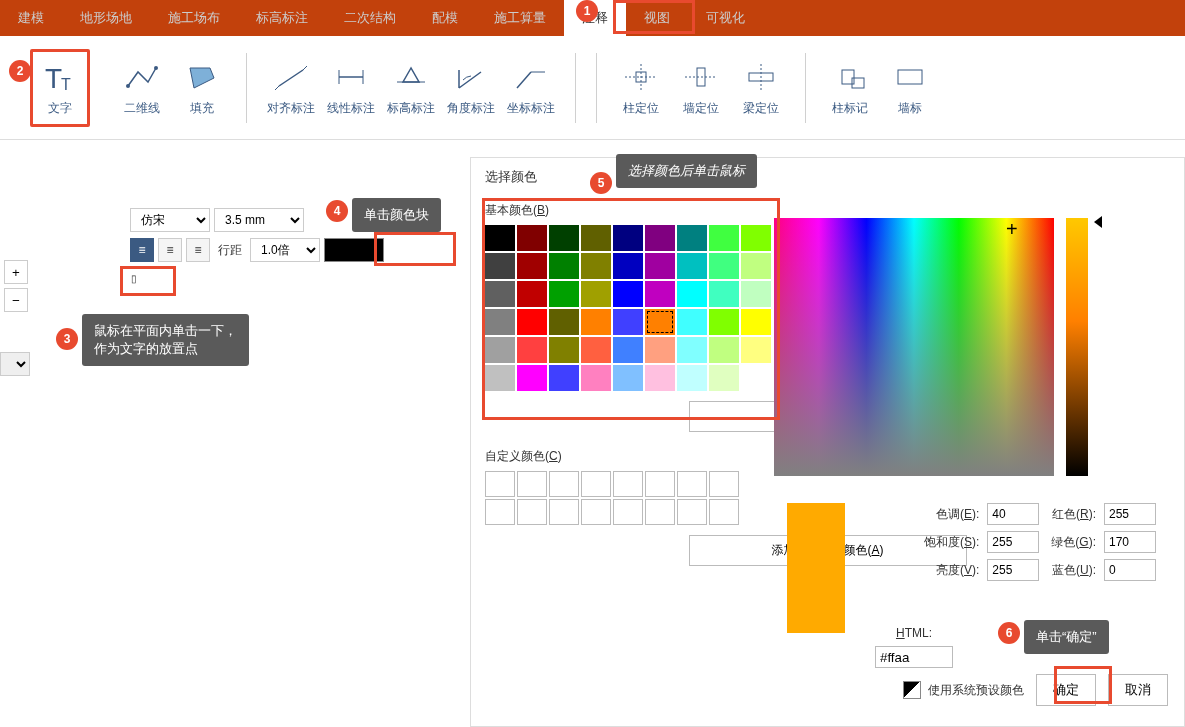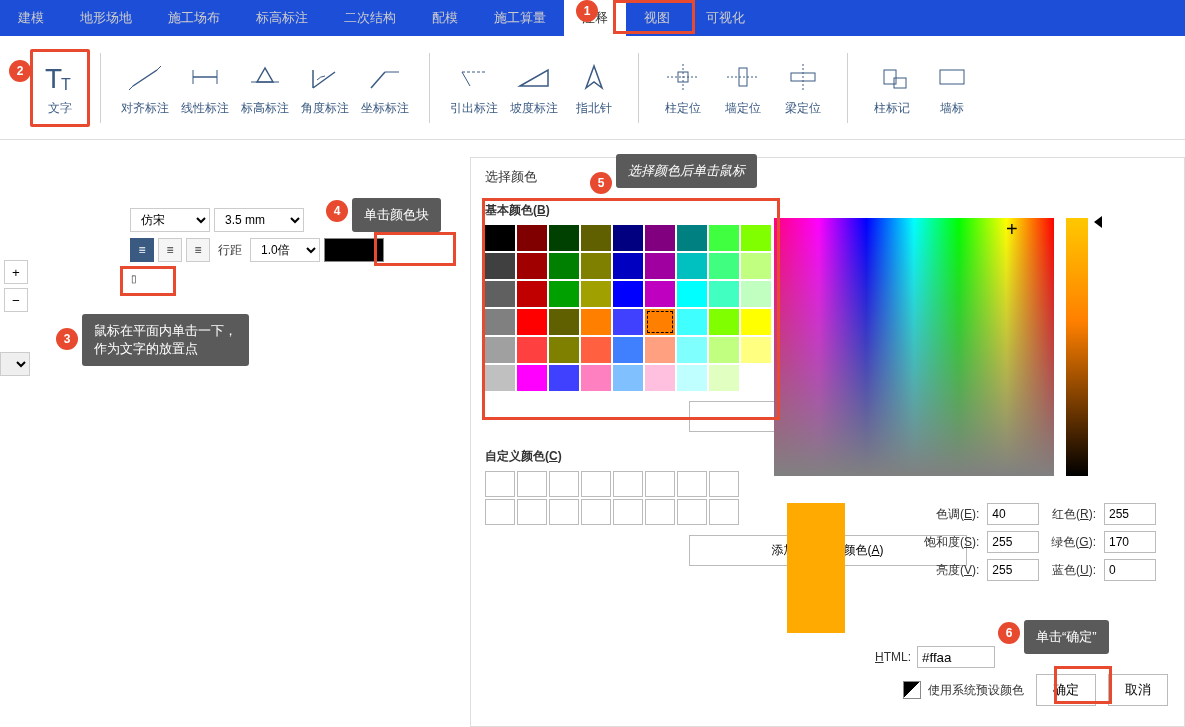--- a/index.html
+++ b/index.html
@@ -1,18 +1,18 @@
 <!DOCTYPE html>
 <html><head>
 <meta charset="utf-8">
 <style>
 * { margin: 0; padding: 0; box-sizing: border-box; font-family: "Microsoft YaHei", sans-serif; }
 body { background: #fff; font-size: 12px; color: #333; width: 1185px; height: 727px; position: relative; overflow: hidden; }
 
-.menubar { background: #1d4ed8; height: 36px; display: flex; align-items: center; padding-left: 0; }
+.menubar { background: #c2410c; height: 36px; display: flex; align-items: center; padding-left: 0; }
 .menubar .tab { color: #ccc; padding: 0 18px; height: 36px; display: flex; align-items: center; cursor: pointer; font-size: 13px; }
 .menubar .tab.active { background: #fff; color: #333; }
 
 .ribbon { background: #fff; border-bottom: 1px solid #ddd; height: 104px; display: flex; align-items: center; padding: 0 8px; }
 .rgroup { display: flex; align-items: flex-start; padding: 8px 4px; }
 .rsep { width: 1px; height: 70px; background: #d0d0d0; margin: 8px 10px; }
 .rbtn { display: flex; flex-direction: column; align-items: center; justify-content: center; min-width: 60px; height: 78px; cursor: pointer; padding: 4px 6px; }
 .rbtn .icon { width: 38px; height: 38px; display: flex; align-items: center; justify-content: center; }
 .rbtn .lbl { font-size: 12px; color: #3b5a82; margin-top: 4px; }
 .rbtn.selected { border: 3px solid #e84a2f; border-radius: 2px; }
@@ -31,21 +31,21 @@
 .side-ctrl { position: absolute; left: 4px; top: 260px; display: flex; flex-direction: column; gap: 4px; }
 .side-ctrl button { width: 24px; height: 24px; border: 1px solid #ccc; background: #fff; }
 
 .side-drop { position: absolute; left: 0; top: 352px; width: 30px; height: 24px; border: 1px solid #ccc; }
 
 .plane-click { position: absolute; left: 120px; top: 266px; width: 56px; height: 30px; }
 
 .color-dlg { position: absolute; left: 470px; top: 157px; width: 715px; height: 570px; background: #fff; border: 1px solid #ddd; }
 .color-dlg h4 { font-weight: normal; font-size: 13px; padding: 10px 14px; color: #333; }
 .basic-colors { padding: 6px 14px; }
-.b-label { font-size: 12px; margin-bottom: 6px; font-weight: bold; }
+.b-label { font-size: 12px; margin-bottom: 6px; }
 .swatches { display: grid; grid-template-columns: repeat(9, 30px); gap: 2px; }
 .sw { width: 30px; height: 26px; border: 1px solid transparent; cursor: pointer; }
 .sw.sel { outline: 1px dashed #000; outline-offset: -3px; }
 .pick-btn { display: block; width: 278px; margin: 10px auto 0; text-align: center; border: 1px solid #bbb; padding: 6px; font-size: 12px; background: #fff; cursor: pointer; }
 
 .custom-colors { padding: 10px 14px; }
 .custom-swatches { display: grid; grid-template-columns: repeat(8, 30px); gap: 2px; }
 .csw { width: 30px; height: 26px; border: 1px solid #bbb; }
 
 .gradpick { position: absolute; right: 130px; top: 60px; width: 280px; height: 258px; background: linear-gradient(to top, #808080, transparent), linear-gradient(to right, #ff0080, #ff00ff 16%, #0000ff 33%, #00ffff 50%, #00ff00 66%, #ffff00 83%, #ff0000); }
@@ -54,21 +54,21 @@
 
 .hue-bar { position: absolute; right: 96px; top: 60px; width: 22px; height: 258px; background: linear-gradient(to bottom, #ffc800, #ff8000 40%, #804000 70%, #000); }
 .hue-tri { position: absolute; right: 82px; top: 58px; width: 0; height: 0; border-top: 6px solid transparent; border-bottom: 6px solid transparent; border-right: 8px solid #000; }
 
 .preview { position: absolute; left: 316px; top: 345px; width: 58px; height: 130px; background: #ffaa00; }
 
 .hsv { position: absolute; right: 24px; top: 345px; display: grid; grid-template-columns: auto 56px auto 56px; gap: 6px 8px; align-items: center; font-size: 12px; }
 .hsv label { text-align: right; }
 .hsv input { width: 52px; height: 22px; border: 1px solid #bbb; padding: 0 4px; font-size: 12px; text-align: left; }
 
-.html-field { position: absolute; left: 404px; bottom: 58px; display: flex; align-items: center; gap: 6px; font-size: 12px; }
+.html-field { position: absolute; left: 404px; bottom: 58px; display: flex; align-items: center; gap: 6px; font-size: 12px; flex-direction: column; }
 .html-field input { width: 78px; height: 22px; border: 1px solid #bbb; padding: 0 4px; }
 
 .dlg-btns { position: absolute; right: 16px; bottom: 20px; display: flex; align-items: center; gap: 12px; }
 .dlg-btns .sys { display: flex; align-items: center; gap: 7px; font-size: 12px; }
 .sys .tri { width: 18px; height: 18px; background: linear-gradient(135deg, #000 50%, #fff 50%); border: 1px solid #888; }
 .dlg-btns button { padding: 6px 16px; border: 1px solid #bbb; background: #fff; font-size: 13px; cursor: pointer; }
 u { text-decoration: underline; }
 </style>
 </head>
 <body>
@@ -89,20 +89,40 @@
 <div class="ribbon">
   <div class="rbtn selected" style="margin-left:22px;">
     <span class="icon">
         <svg width="38" height="38">
           <text x="4" y="30" font-size="28" fill="#3b5a82" font-family="serif">T</text>
           <text x="20" y="32" font-size="16" fill="#3b5a82" font-family="serif">T</text>
         </svg>
       </span>
     <span class="lbl">文字</span>
   </div>
+  <div class="rgroup" style="margin-left:18px;">
+    <div class="rbtn">
+      <span class="icon">
+          <svg width="36" height="30">
+            <polyline points="4,24 14,10 24,20 32,6" fill="none" stroke="#3b5a82" stroke-width="1.5"></polyline>
+            <circle cx="4" cy="24" r="2" fill="#3b5a82"></circle>
+            <circle cx="32" cy="6" r="2" fill="#3b5a82"></circle>
+          </svg>
+        </span>
+      <span class="lbl">二维线</span>
+    </div>
+    <div class="rbtn">
+      <span class="icon">
+          <svg width="36" height="30">
+            <path d="M6 6 L26 6 L30 16 L10 26 Z" fill="#7eb0d8" stroke="#3b5a82"></path>
+          </svg>
+        </span>
+      <span class="lbl">填充</span>
+    </div>
+  </div>
   <div class="rsep"></div>
   <div class="rgroup">
     <div class="rbtn">
         <span class="icon">
           <svg width="36" height="30">
             <line x1="6" y1="24" x2="30" y2="8" stroke="#3b5a82" stroke-width="1.5"></line>
             <line x1="6" y1="24" x2="2" y2="28" stroke="#3b5a82"></line>
             <line x1="30" y1="8" x2="34" y2="4" stroke="#3b5a82"></line>
           </svg>
         </span>
@@ -140,47 +160,20 @@
         <span class="icon">
           <svg width="36" height="30">
             <line x1="4" y1="26" x2="18" y2="10" stroke="#3b5a82" stroke-width="1.5"></line>
             <line x1="18" y1="10" x2="32" y2="10" stroke="#3b5a82"></line>
           </svg>
         </span>
         <span class="lbl">坐标标注</span>
       </div>
   </div>
   <div class="rsep"></div>
-  <div class="rgroup">
-    <div class="rbtn">
-        <span class="icon">
-          <svg width="36" height="30">
-            <line x1="6" y1="10" x2="30" y2="10" stroke="#3b5a82" stroke-dasharray="3,2"></line>
-            <line x1="6" y1="10" x2="14" y2="24" stroke="#3b5a82"></line>
-          </svg>
-        </span>
-        <span class="lbl">引出标注</span>
-      </div>
-    <div class="rbtn">
-        <span class="icon">
-          <svg width="36" height="30">
-            <path d="M4 24 L32 8 L32 24 Z" fill="none" stroke="#3b5a82" stroke-width="1.5"></path>
-          </svg>
-        </span>
-        <span class="lbl">坡度标注</span>
-      </div>
-    <div class="rbtn">
-        <span class="icon">
-          <svg width="36" height="30">
-            <path d="M18 4 L10 26 L18 20 L26 26 Z" fill="none" stroke="#3b5a82" stroke-width="1.5"></path>
-          </svg>
-        </span>
-        <span class="lbl">指北针</span>
-      </div>
-  </div>
   <div class="rsep"></div>
   <div class="rgroup">
     <div class="rbtn">
         <span class="icon">
           <svg width="36" height="30">
             <rect x="13" y="10" width="10" height="10" fill="none" stroke="#3b5a82"></rect>
             <line x1="2" y1="15" x2="34" y2="15" stroke="#3b5a82" stroke-dasharray="2,2"></line>
             <line x1="18" y1="2" x2="18" y2="28" stroke="#3b5a82" stroke-dasharray="2,2"></line>
           </svg>
         </span>

